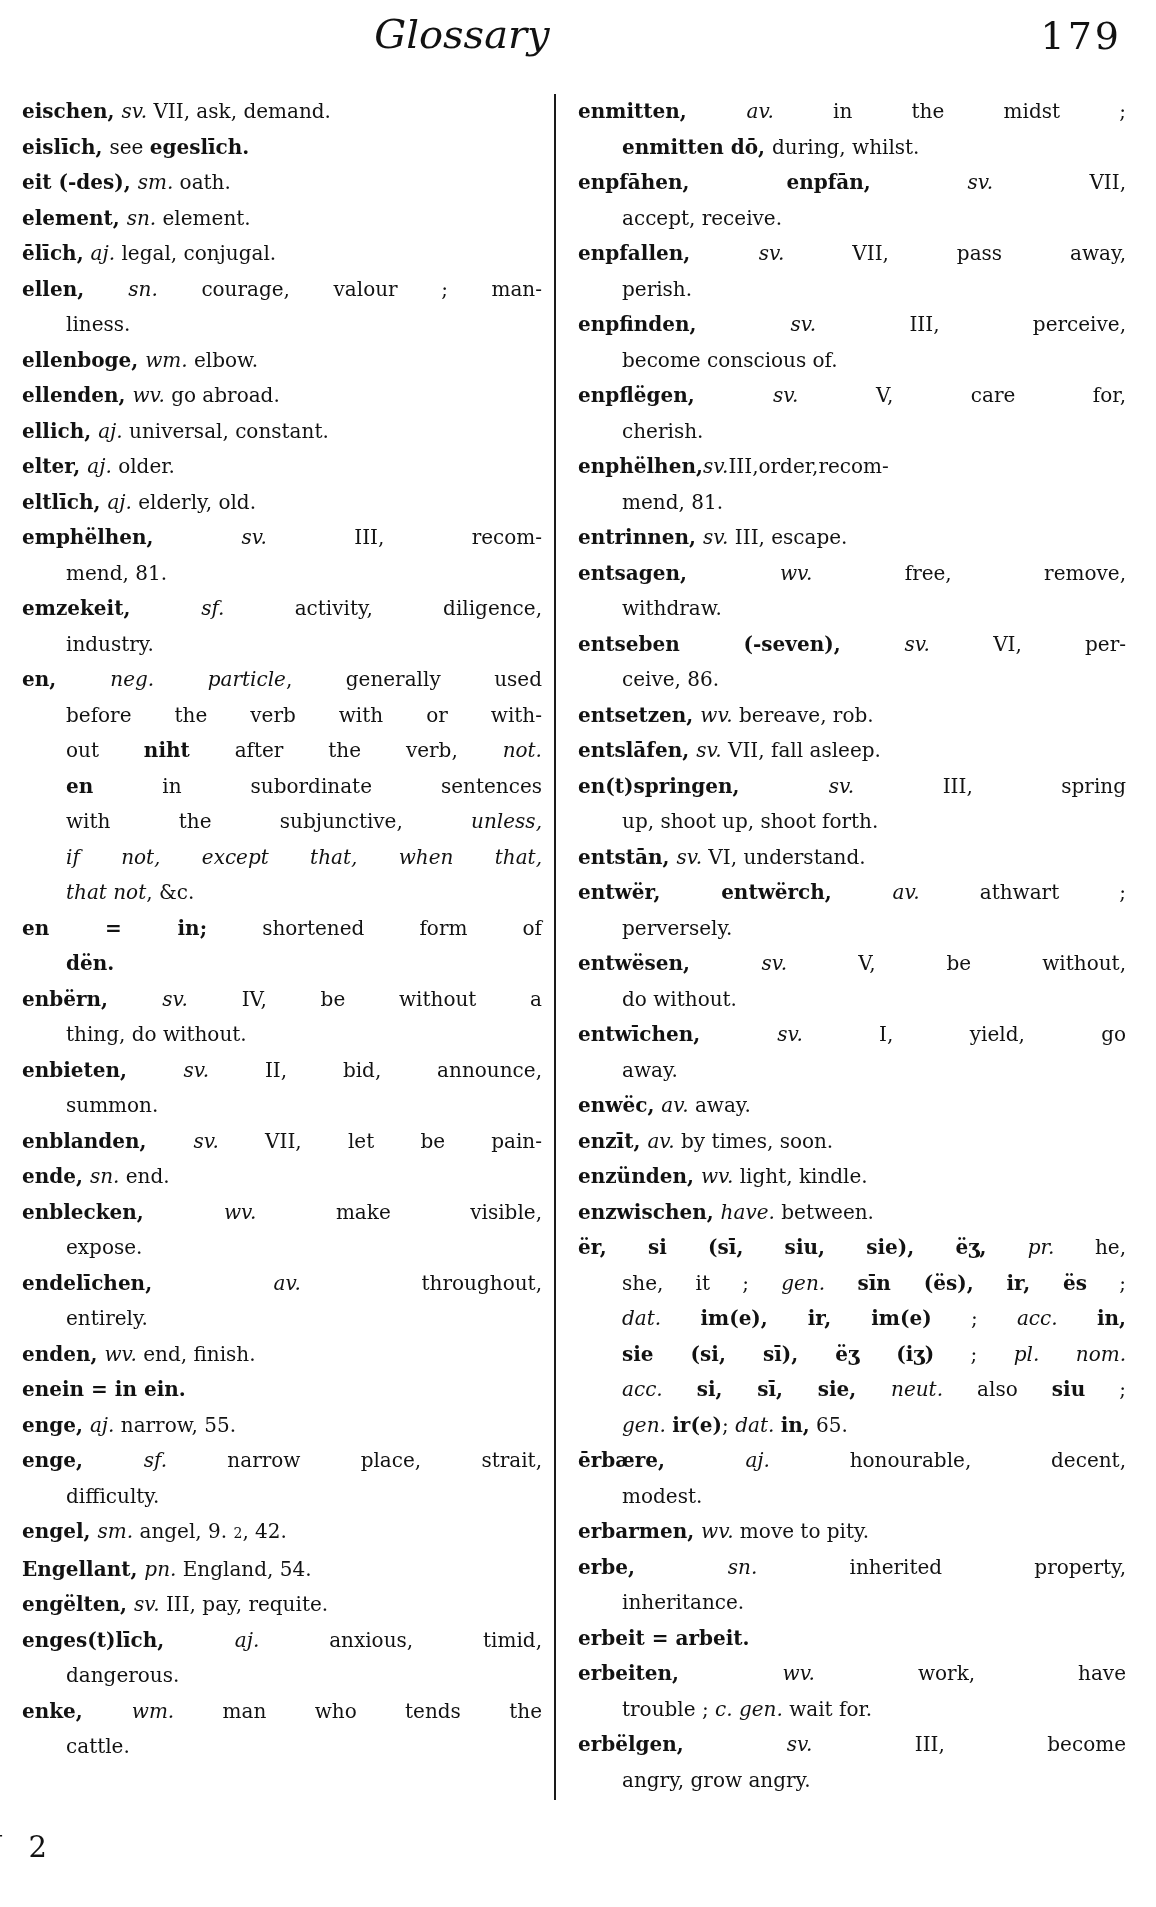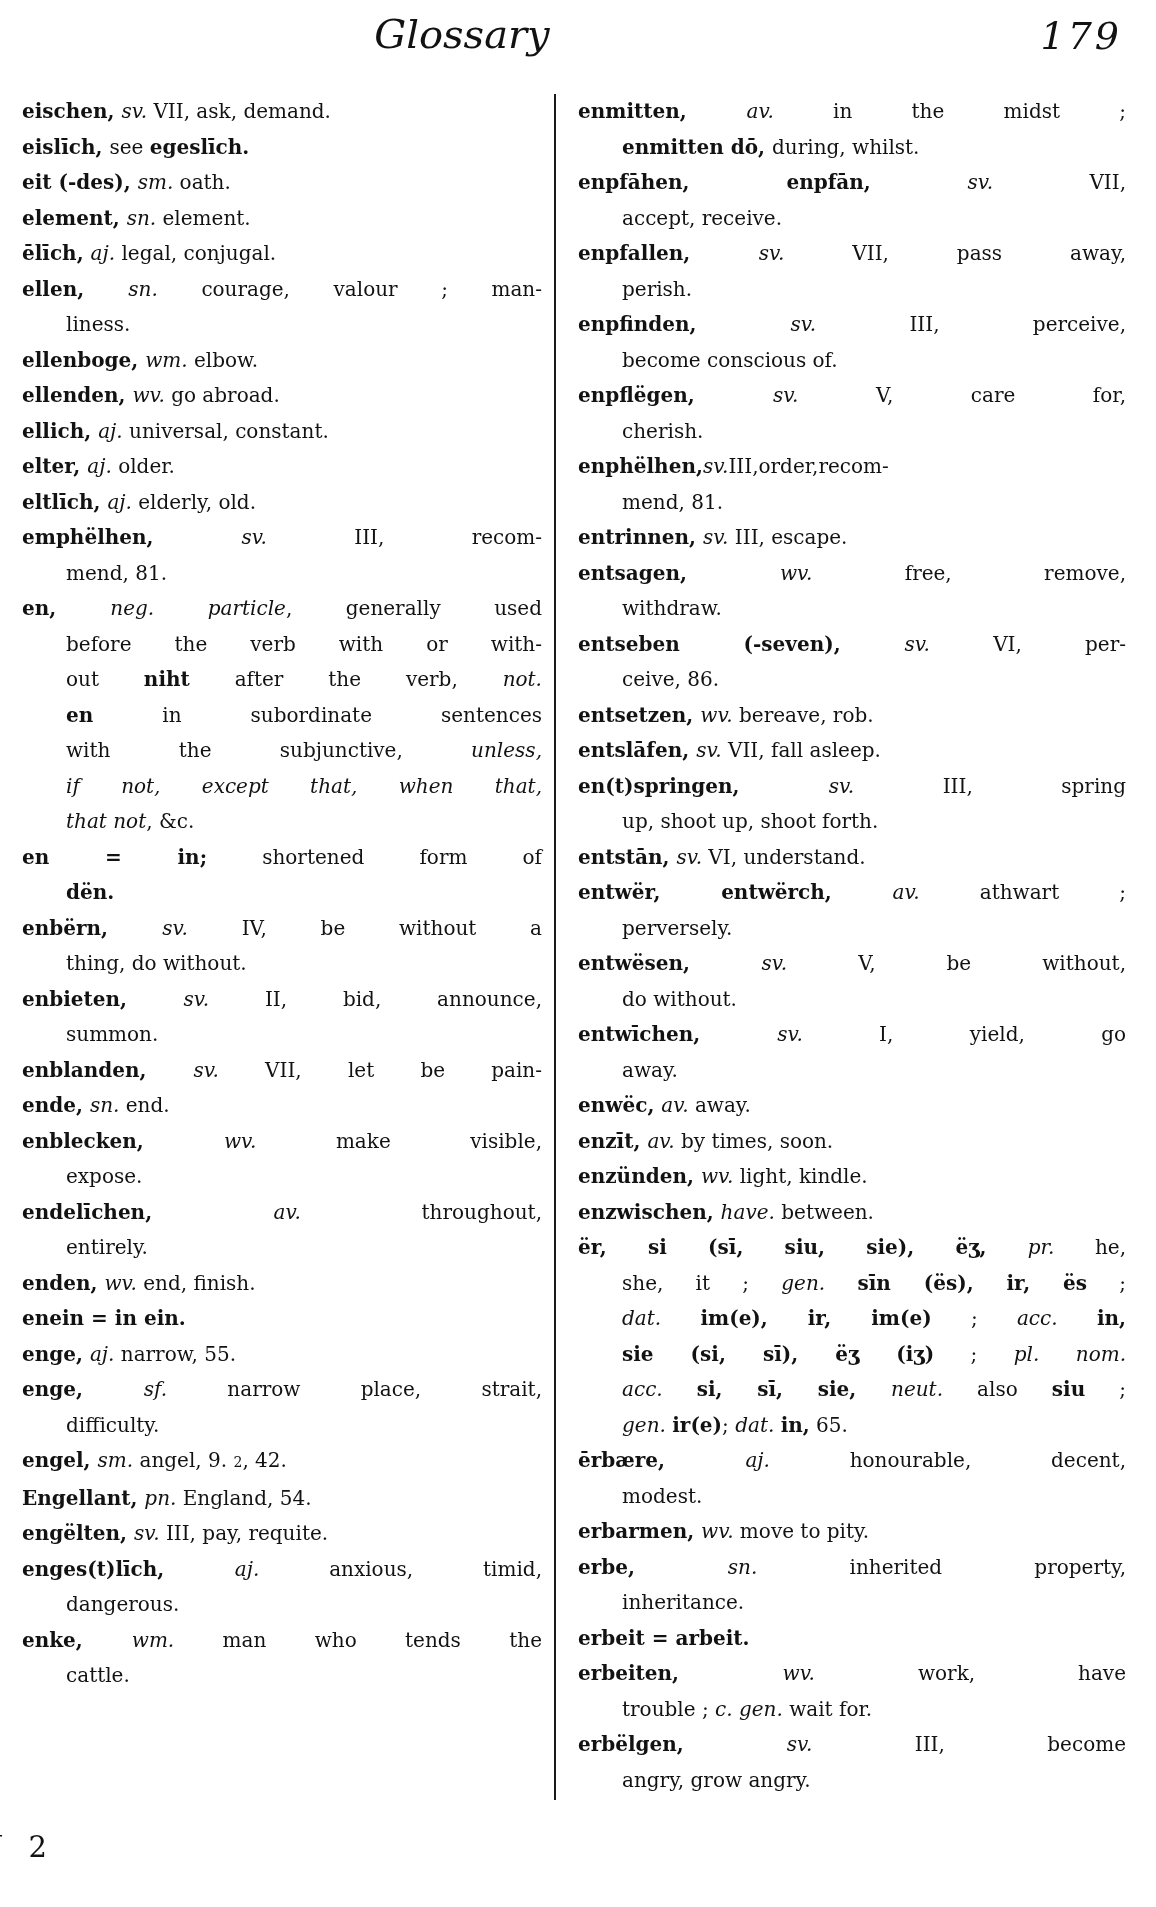--- a/index.html
+++ b/index.html
@@ -29,21 +29,20 @@
     font-size: 40px;
     line-height: 56px;
     transform: translateX(-112px);
   }
   .page-number {
     position: absolute;
     right: 4px;
     top: 8px;
     font-size: 38px;
     letter-spacing: 3px;
-    font-style: italic;
   }
   .columns {
     display: flex;
     margin-top: 12px;
   }
   .col {
     font-size: 20px;
     line-height: 35.5px;
   }
   .col.left { width: 520px; flex: none; }
@@ -118,20 +117,24 @@
           <div class="line"><span class="s-b">elter, </span><span class="s-i">aj.</span><span class="s-r"> older.</span></div>
         </div>
         <div class="entry">
           <div class="line"><span class="s-b">eltlīch, </span><span class="s-i">aj.</span><span class="s-r"> elderly, old.</span></div>
         </div>
         <div class="entry">
           <div class="line just"><span class="s-b">emphëlhen, </span><span class="s-i">sv.</span><span class="s-r"> III, recom-</span></div>
           <div class="line cont"><span class="s-r">mend, 81.</span></div>
         </div>
         <div class="entry">
+          <div class="line just"><span class="s-b">emzekeit, </span><span class="s-i">sf.</span><span class="s-r"> activity, diligence,</span></div>
+          <div class="line cont"><span class="s-r">industry.</span></div>
+        </div>
+        <div class="entry">
           <div class="line just"><span class="s-b">en, </span><span class="s-i">neg. particle</span><span class="s-r">, generally used</span></div>
           <div class="line cont just"><span class="s-r">before the verb with or with-</span></div>
           <div class="line cont just"><span class="s-r">out </span><span class="s-b">niht</span><span class="s-r"> after the verb, </span><span class="s-i">not.</span></div>
           <div class="line cont just"><span class="s-b">en</span><span class="s-r"> in subordinate sentences</span></div>
           <div class="line cont just"><span class="s-r">with the subjunctive, </span><span class="s-i">unless,</span></div>
           <div class="line cont just"><span class="s-i">if not, except that, when that,</span></div>
           <div class="line cont"><span class="s-i">that not</span><span class="s-r">, &amp;c.</span></div>
         </div>
         <div class="entry">
           <div class="line just"><span class="s-b">en = in;</span><span class="s-r"> shortened form of</span></div>

